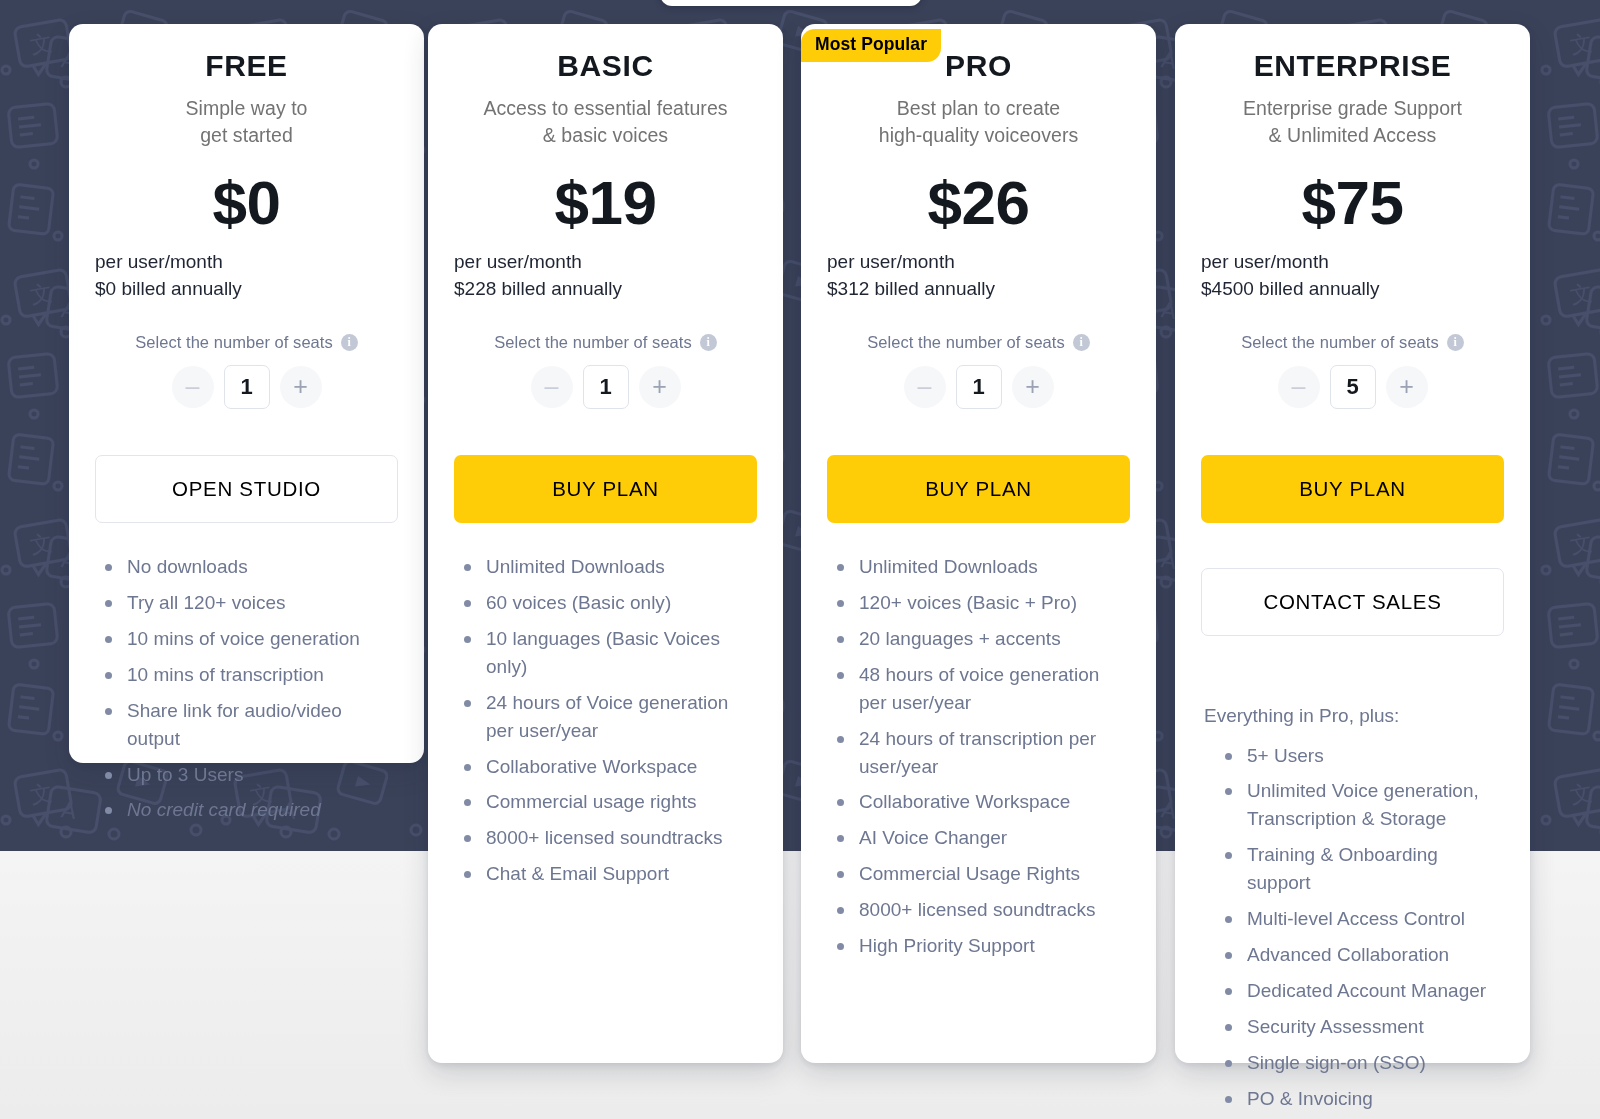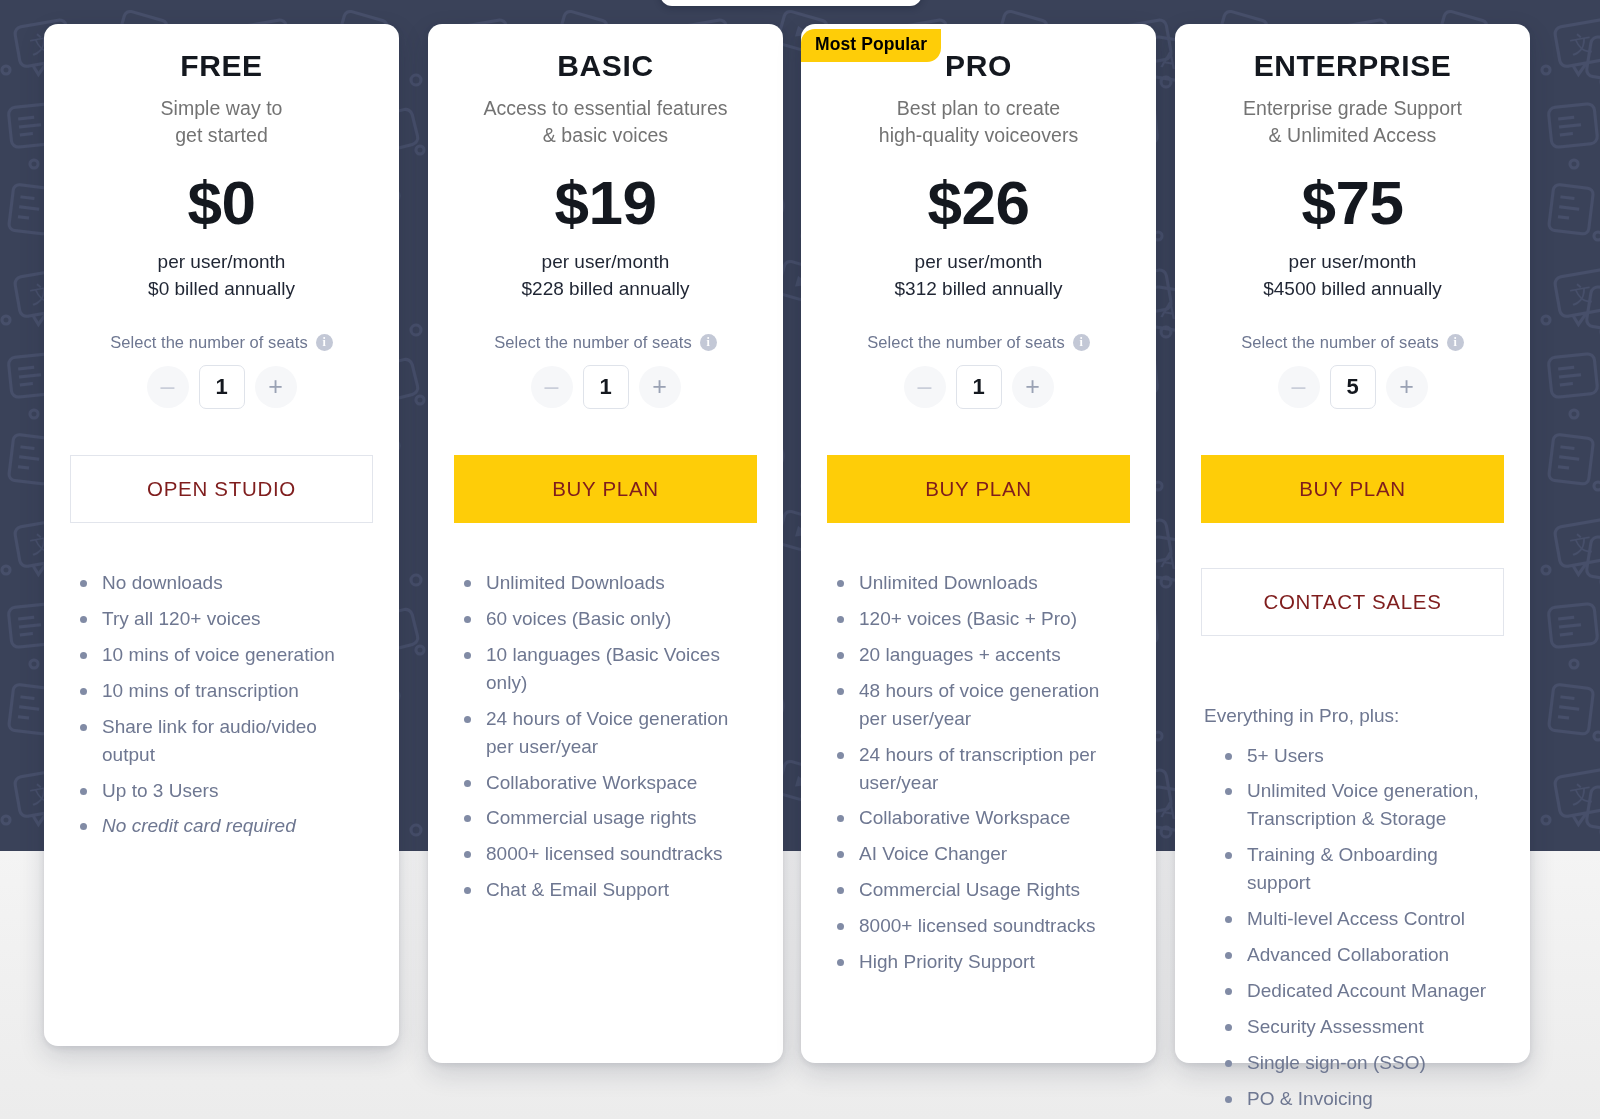--- a/index.html
+++ b/index.html
@@ -63,21 +63,21 @@
   .card {
     position: absolute;
     top: 24px;
     width: 355px;
     background: #ffffff;
     border-radius: 14px;
     box-shadow: 0 10px 26px rgba(30,35,60,.16), 0 2px 6px rgba(30,35,60,.10);
     padding: 0 26px 0 26px;
     overflow: visible;
   }
-  .card.c1 { left: 44px;   height: 1022px; }
+  .card.c1 { left: 69px;   height: 739px; }
   .card.c2 { left: 428px;  height: 1039px; }
   .card.c3 { left: 801px;  height: 1039px; }
   .card.c4 { left: 1175px; height: 1039px; }
 
   .badge {
     position: absolute;
     left: 0;
     top: 5px;
     background: #fecd08;
     color: #000000;
@@ -113,21 +113,21 @@
     text-align: center;
     font-size: 62px;
     font-weight: bold;
     color: #14181f;
     letter-spacing: -.5px;
     line-height: 1;
     margin-top: 22px;
   }
 
   .price-note {
-    text-align: center;
+    text-align: left;
     font-size: 19px;
     color: #1f2533;
     line-height: 1.45;
     margin-top: 14px;
   }
 
   .seats-label {
     display: flex;
     align-items: center;
     justify-content: center;
@@ -184,43 +184,43 @@
     font-weight: bold;
     color: #14181f;
     background: #fff;
   }
 
   .cta {
     display: flex;
     align-items: center;
     justify-content: center;
     height: 68px;
-    border-radius: 0;
+    border-radius: 7px;
     font-size: 20.5px;
     letter-spacing: .7px;
-    color: #7f1d1d;
+    color: #000000;
     cursor: pointer;
     user-select: none;
   }
   .cta.primary { background: #fecd08; border: none; }
   .cta.ghost   { background: #fff; border: 1px solid #e2e5ec; }
   .cta.m1 { margin-top: 46px; }
   .cta.m2 { margin-top: 45px; }
 
   .feat-intro {
     font-size: 19px;
     color: #6e7791;
     margin-top: 66px;
     padding-left: 3px;
     line-height: 1.45;
   }
 
   ul.features {
     list-style: none;
-    margin-top: 46px;
+    margin-top: 30px;
     padding-left: 4px;
   }
   ul.features.tight { margin-top: 12px; padding-left: 18px; }
 
   ul.features li {
     position: relative;
     padding-left: 28px;
     font-size: 19px;
     line-height: 1.47;
     color: #6e7791;

